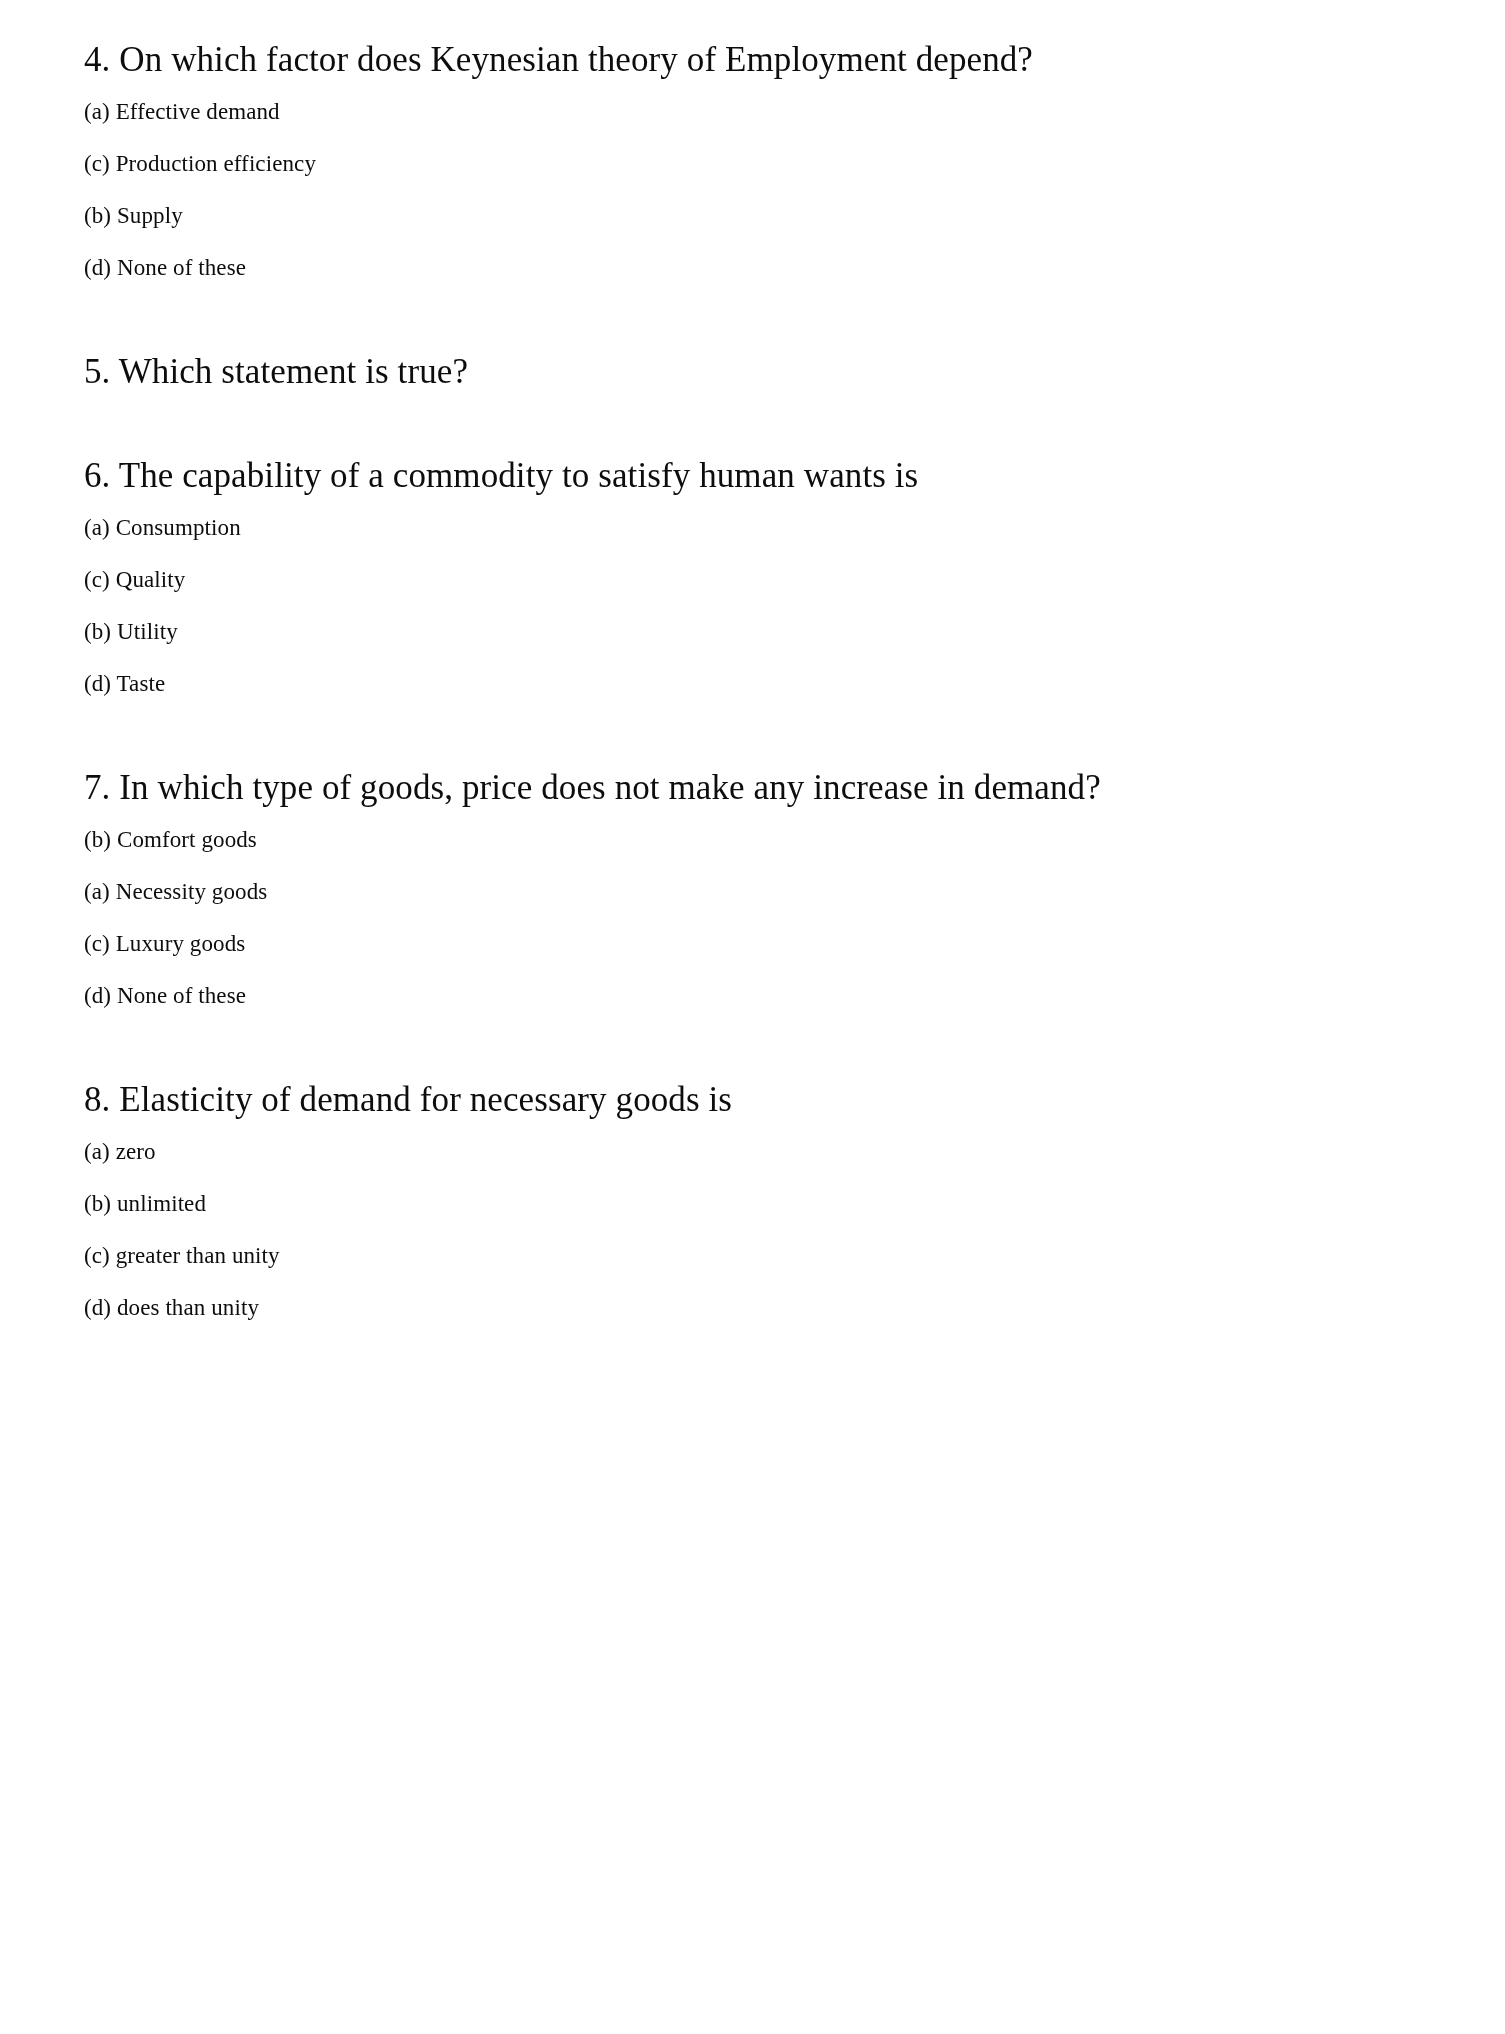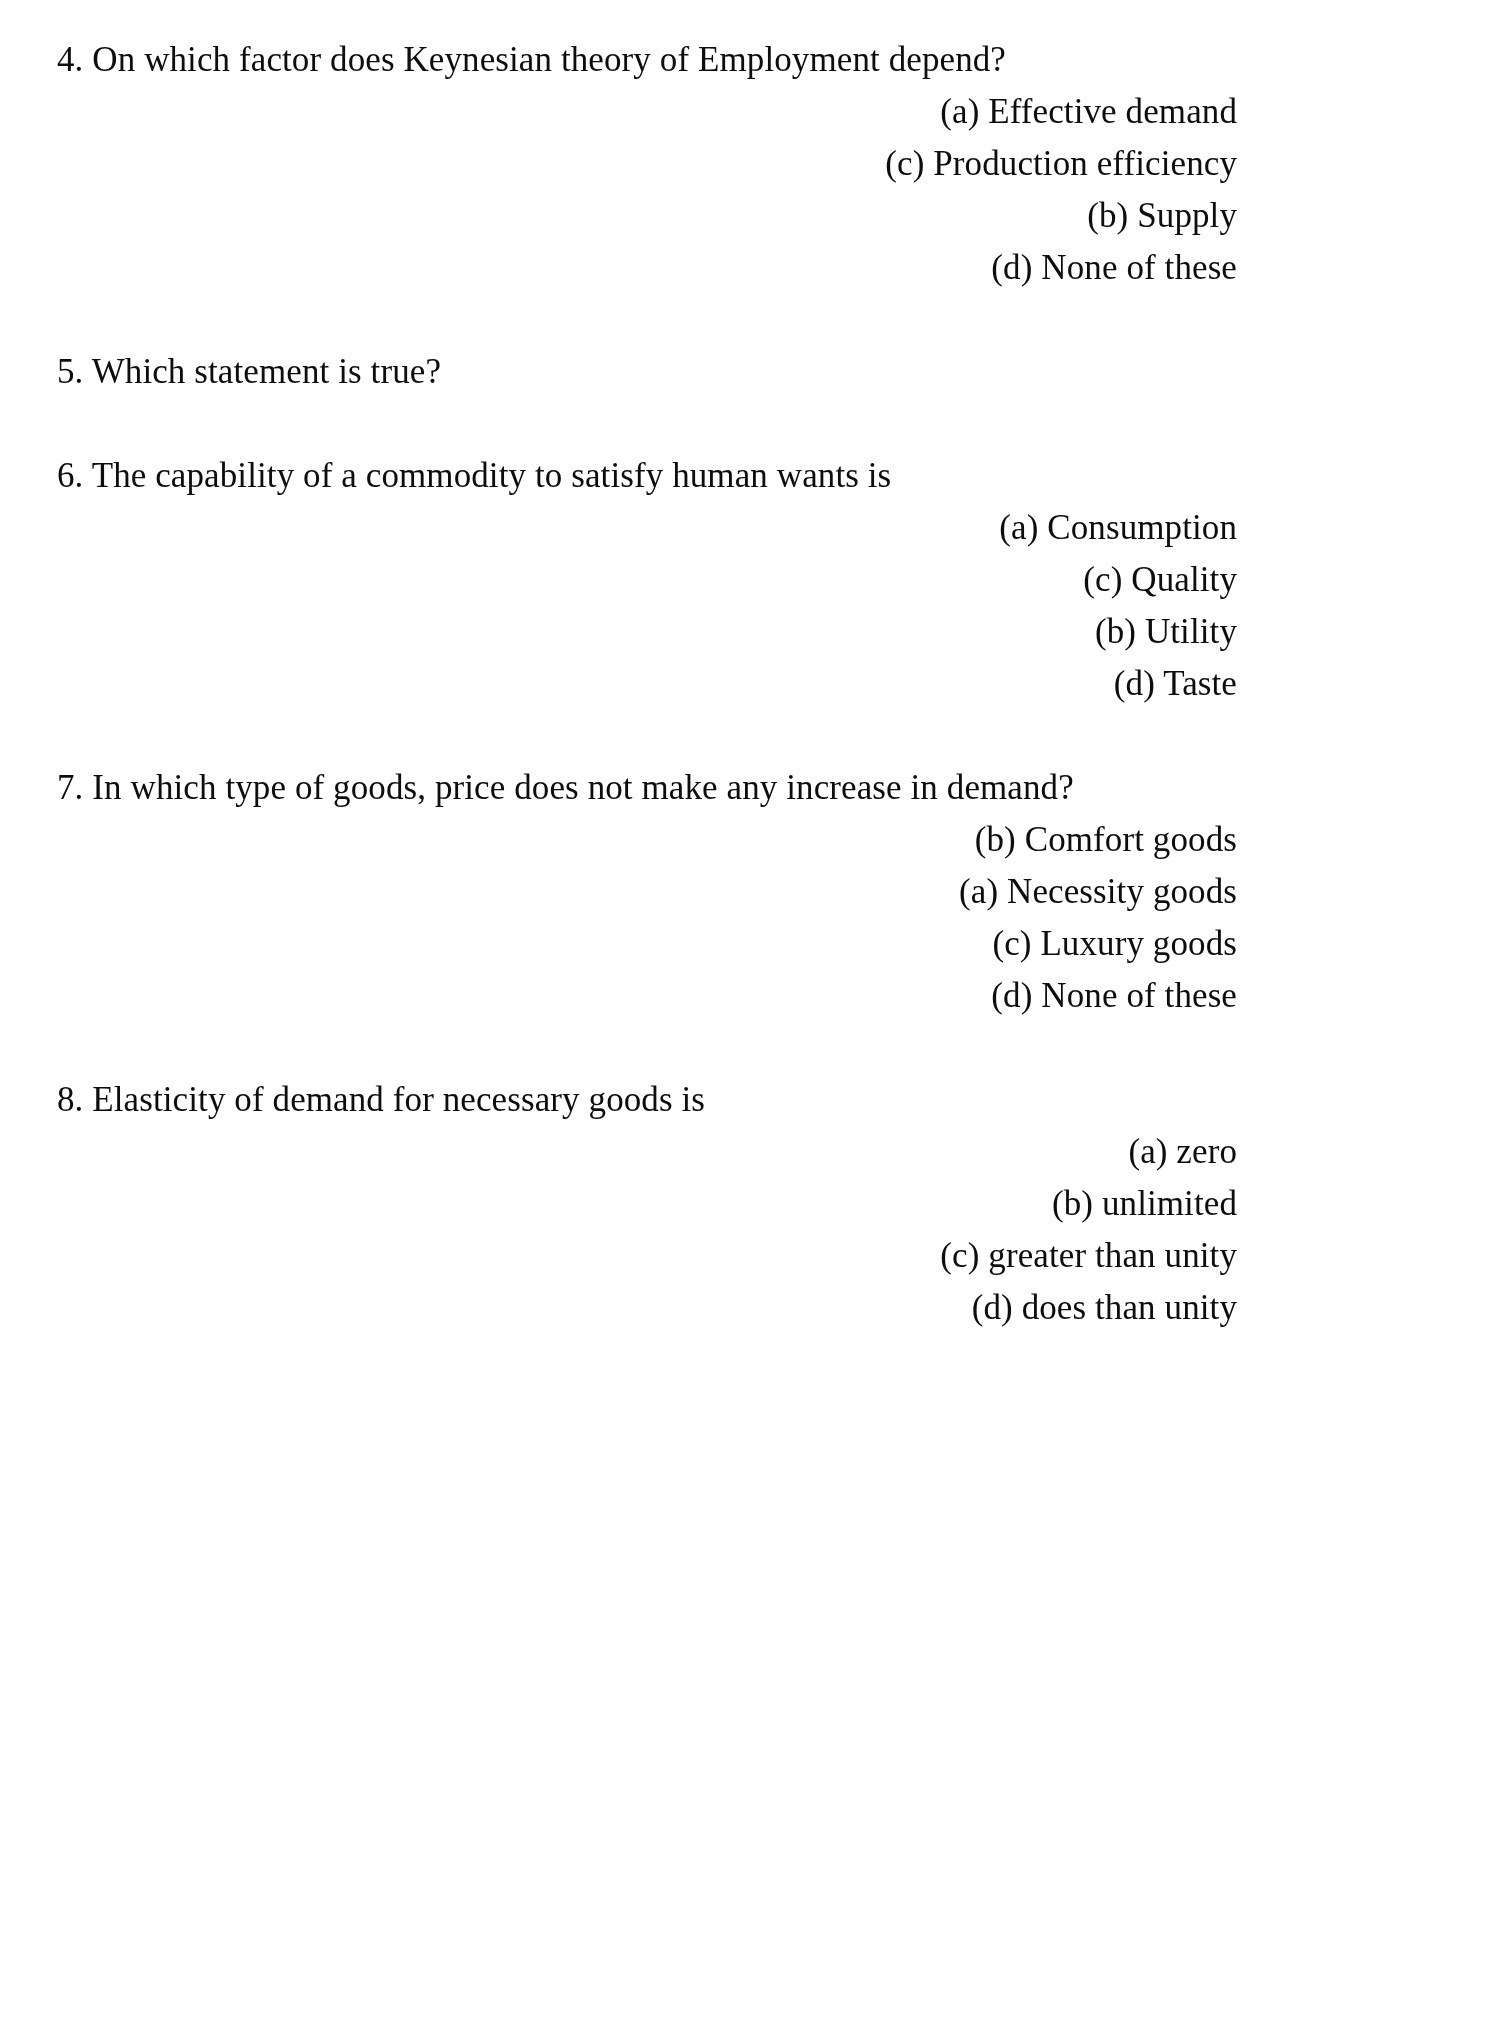--- a/index.html
+++ b/index.html
@@ -15,21 +15,21 @@
     font-family: "Liberation Serif", "DejaVu Serif", serif;
     color: #111111;
     -webkit-font-smoothing: antialiased;
   }
   .page {
     position: relative;
     width: 1277px;
     height: 2034px;
     background: #ffffff;
     box-sizing: border-box;
-    padding: 34px 40px 0 57px;
+    padding: 34px 40px 0 84px;
     border-radius: 32px;
   }
   .question-block {
     margin: 0 0 52px 0;
   }
   .question-block:last-child {
     margin-bottom: 12px;
   }
   .q-text {
     font-size: 35px;
@@ -37,26 +37,25 @@
     letter-spacing: 0.1px;
     white-space: nowrap;
     color: #0d0d0d;
   }
   .opt-list {
     list-style: none;
     margin: 0;
     padding: 0;
   }
   .opt {
-    font-size: 35px;
+    font-size: 23px;
     line-height: 52px;
     letter-spacing: 0.1px;
     white-space: nowrap;
     color: #0d0d0d;
-    text-align: right;
   }
 </style>
 </head>
 <body>
 
 <div class="page">
 
   <div class="question-block">
     <div class="q-text">4. On which factor does Keynesian theory of Employment depend?</div>
     <ul class="opt-list">

